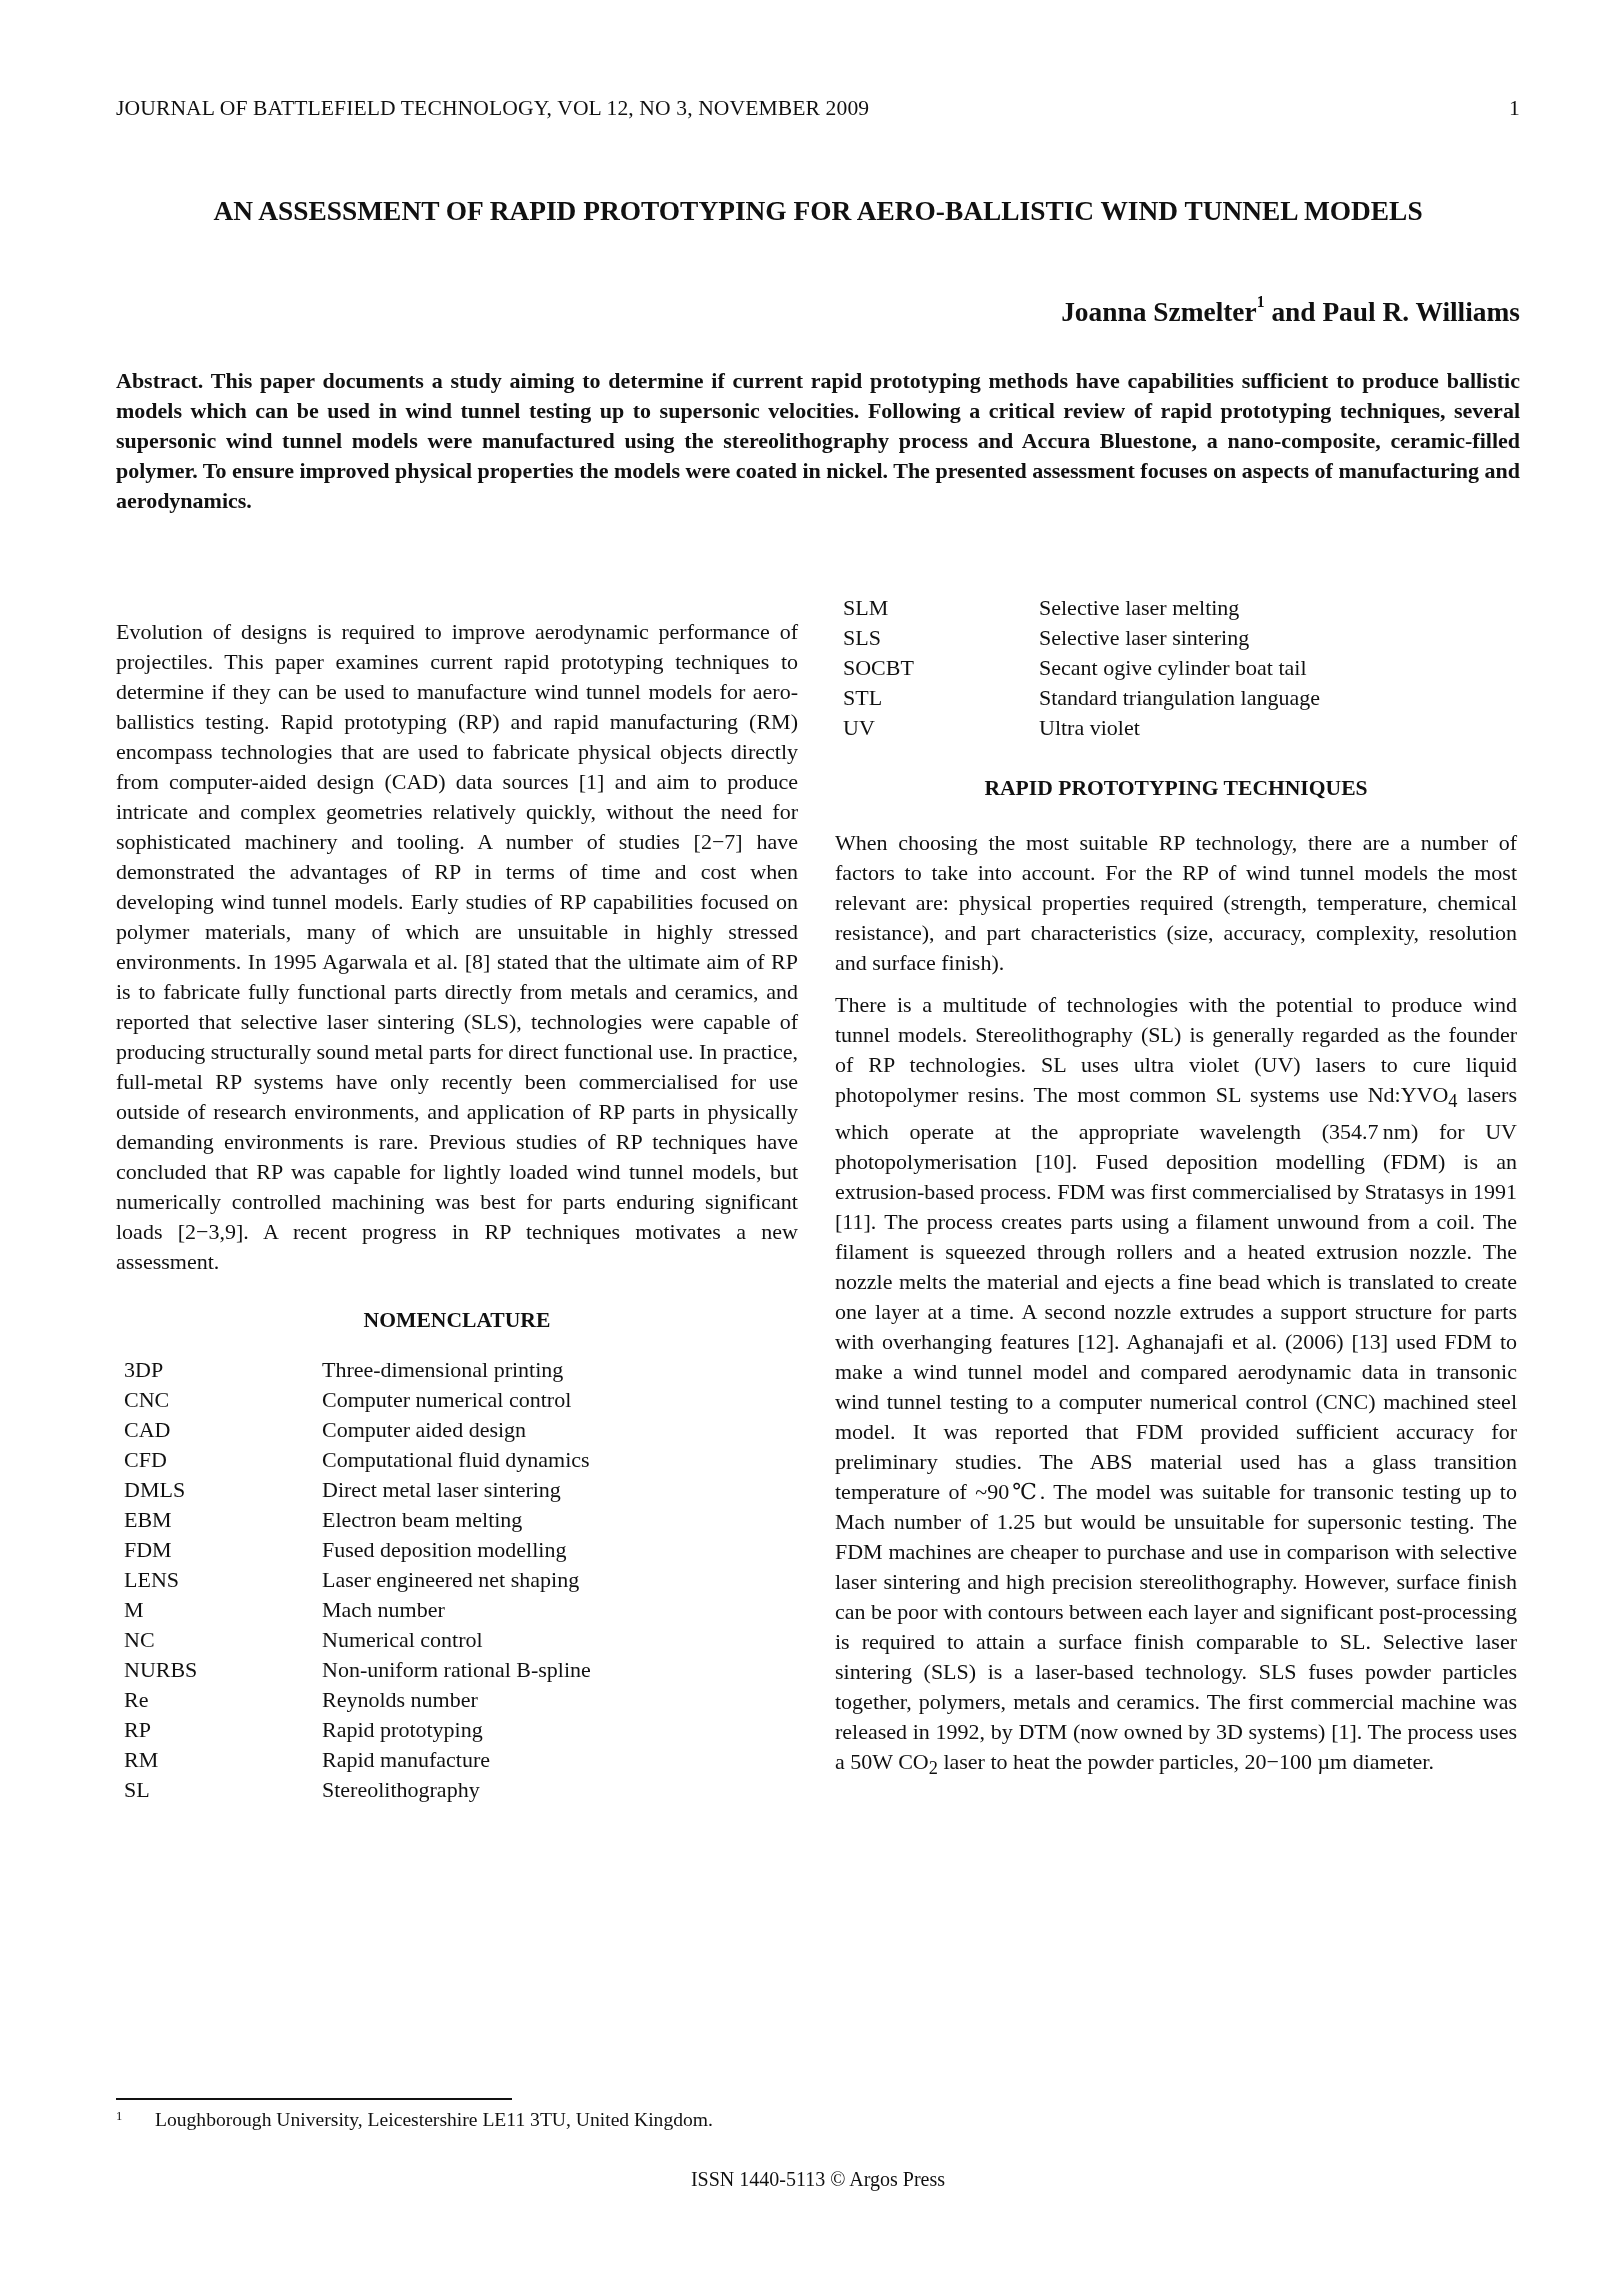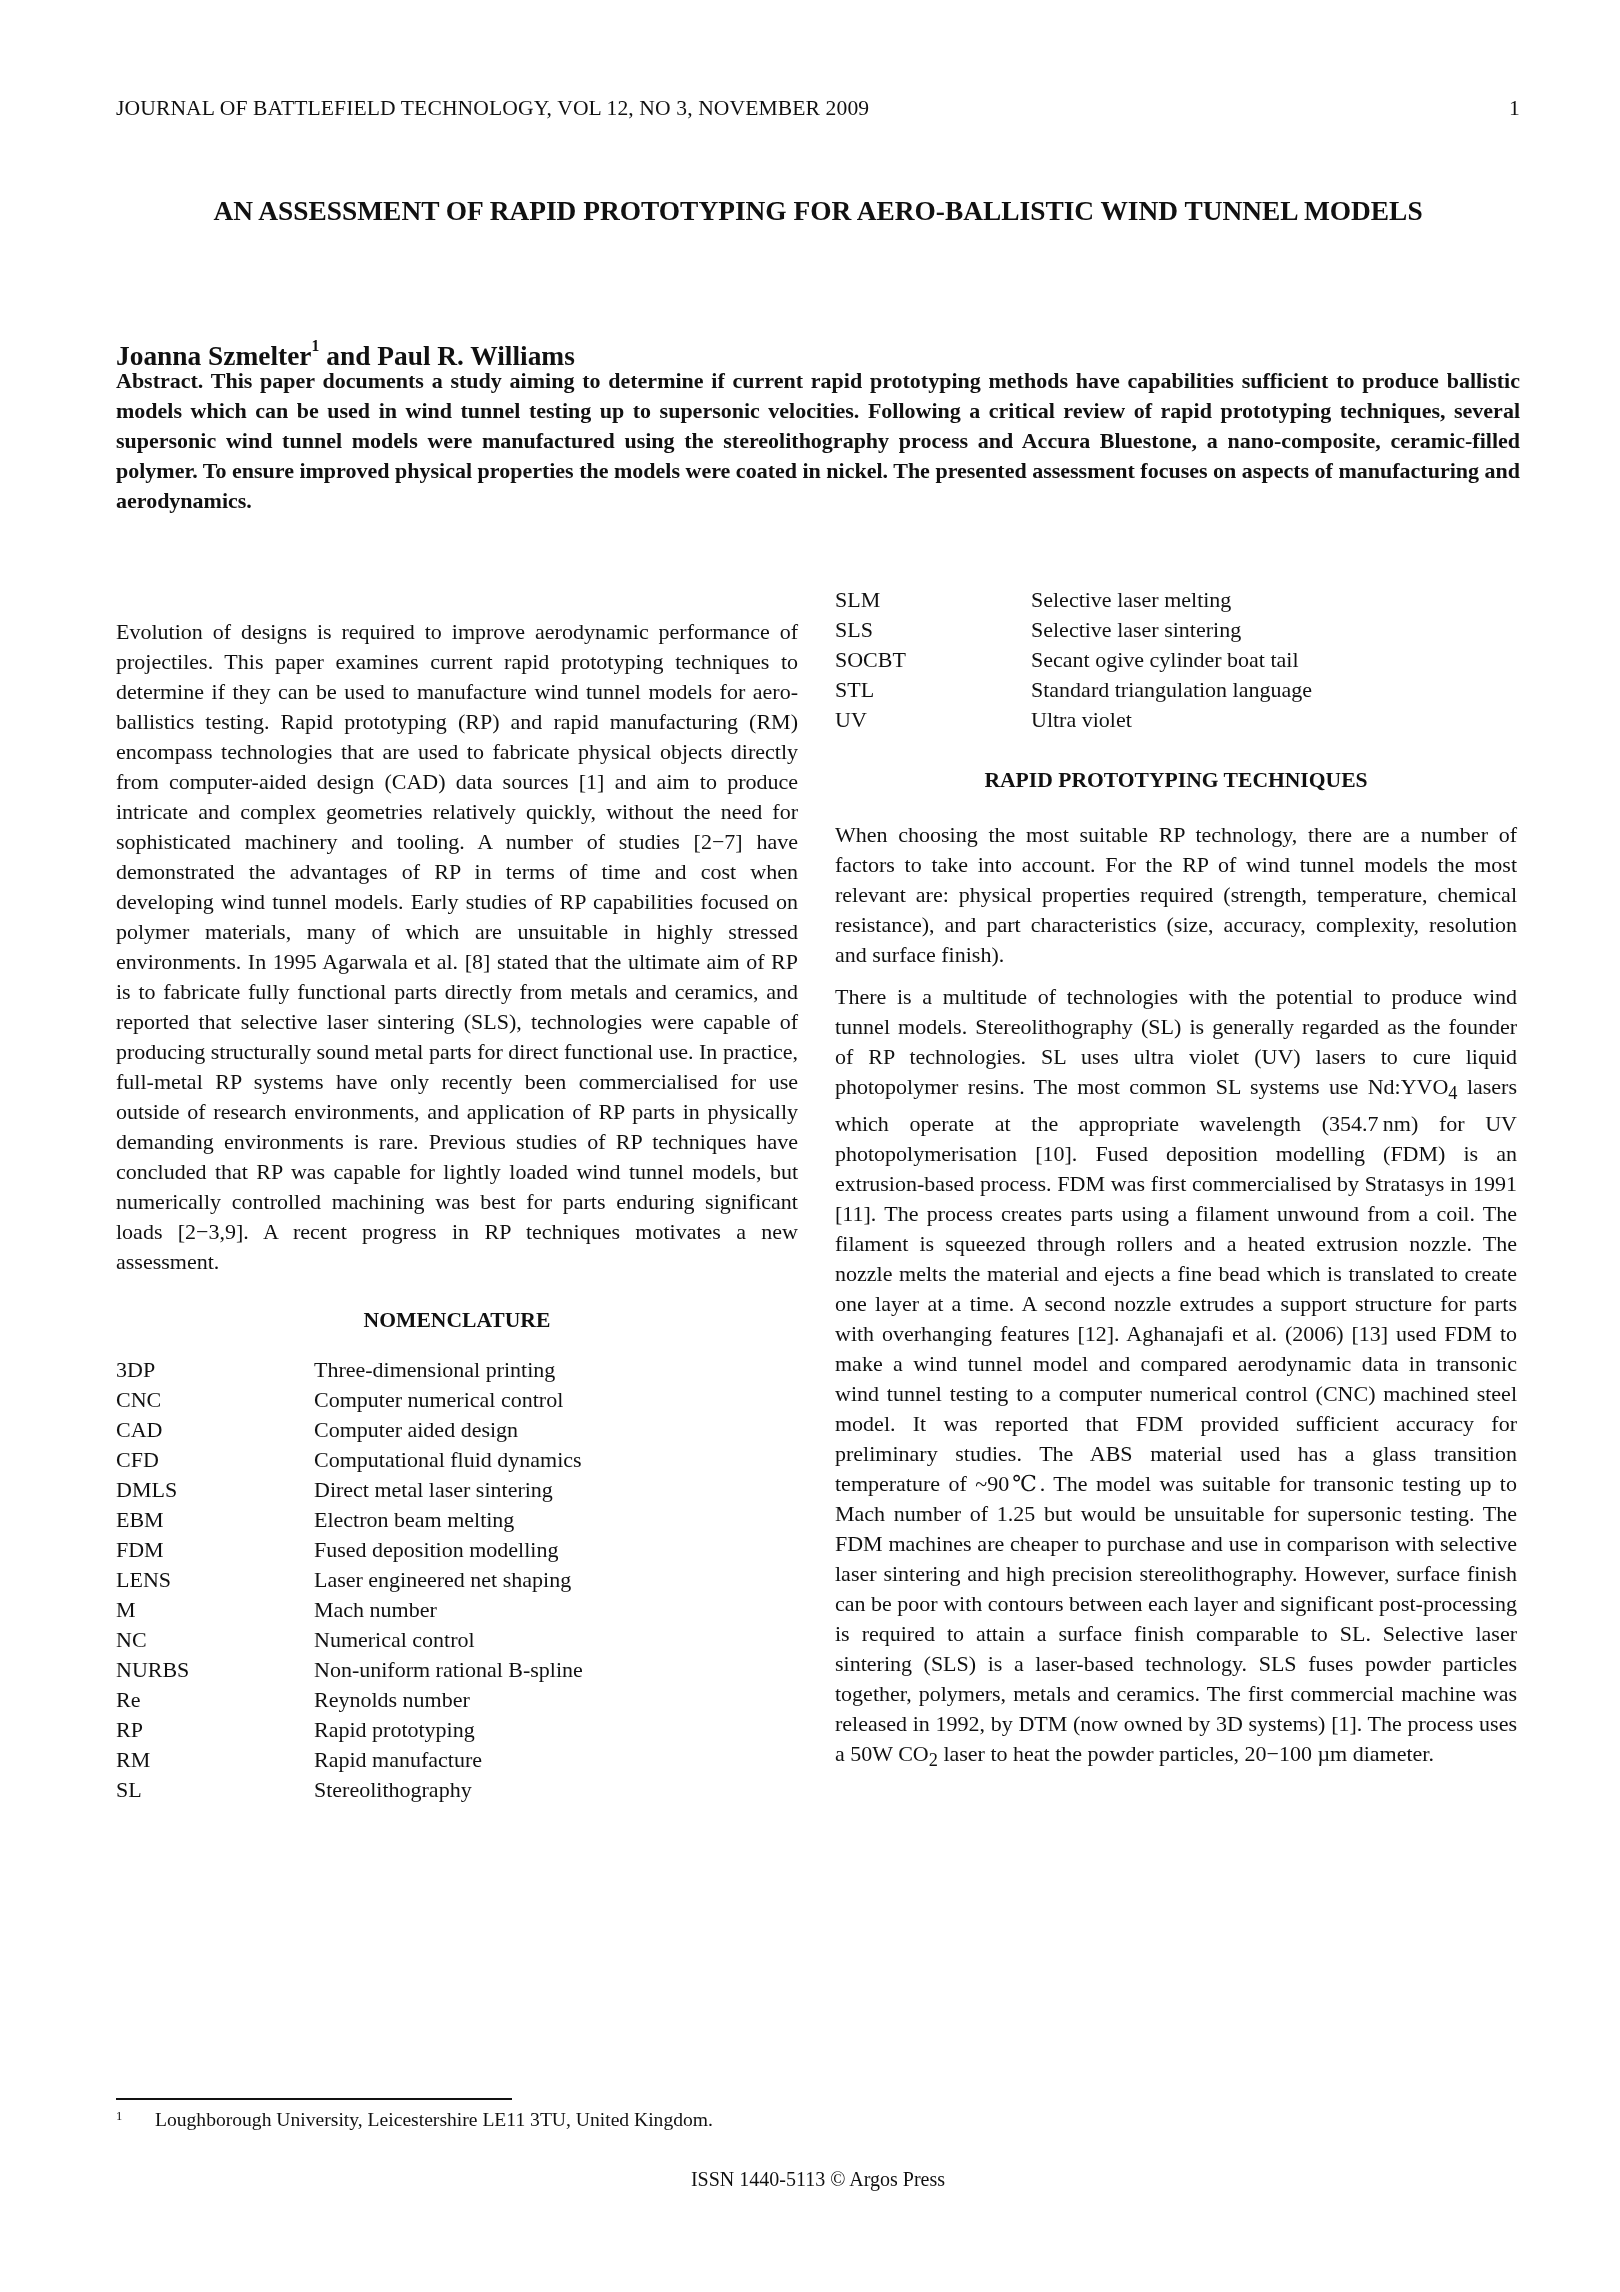--- a/index.html
+++ b/index.html
@@ -11,37 +11,37 @@
     position: absolute; left: 116px; top: 96px; width: 1404px;
     font-size: 21.6px; letter-spacing: 0.1px;
     display: flex; justify-content: space-between;
   }
   .title {
     position: absolute; left: 116px; top: 192px; width: 1404px;
     text-align: center; font-weight: bold; font-size: 27.4px; line-height: 39px;
   }
   .authors {
     position: absolute; left: 116px; top: 297px; width: 1404px;
-    text-align: left; font-weight: bold; font-size: 27.4px; margin-top: 44px;
+    text-align: right; font-weight: bold; font-size: 27.4px;
   }
   .authors sup { font-size: 15.7px; vertical-align: top; position: relative; top: -3.9px; }
   .abstract {
     position: absolute; left: 116px; top: 366px; width: 1404px;
     font-weight: bold; font-size: 22px; line-height: 30px; text-align: justify;
   }
   .col { position: absolute; top: 588px; width: 682px; }
   .col-left { left: 116px; }
   .col-right { left: 835px; top: 585px; }
   .section-heading {
     text-align: center; font-weight: bold; font-size: 21.6px; margin: 0;
   }
   .para {
     font-size: 22px; line-height: 30px; text-align: justify; margin: 0;
   }
-  .nomen { margin: 0; padding: 0; list-style: none; }
+  .nomen { margin: 8px; padding: 0; list-style: none; }
   .nomen li { display: flex; font-size: 22px; line-height: 30px; }
   .nomen .abbr { width: 198px; flex: none; }
   .footnote-rule {
     position: absolute; left: 116px; top: 2098px; width: 396px; height: 2px; background: #111;
   }
   .footnote {
     position: absolute; left: 116px; top: 2109px; font-size: 19.6px;
   }
   .footnote .mark { font-size: 12.7px; vertical-align: top; display: inline-block; width: 39px; }
   .issn {

